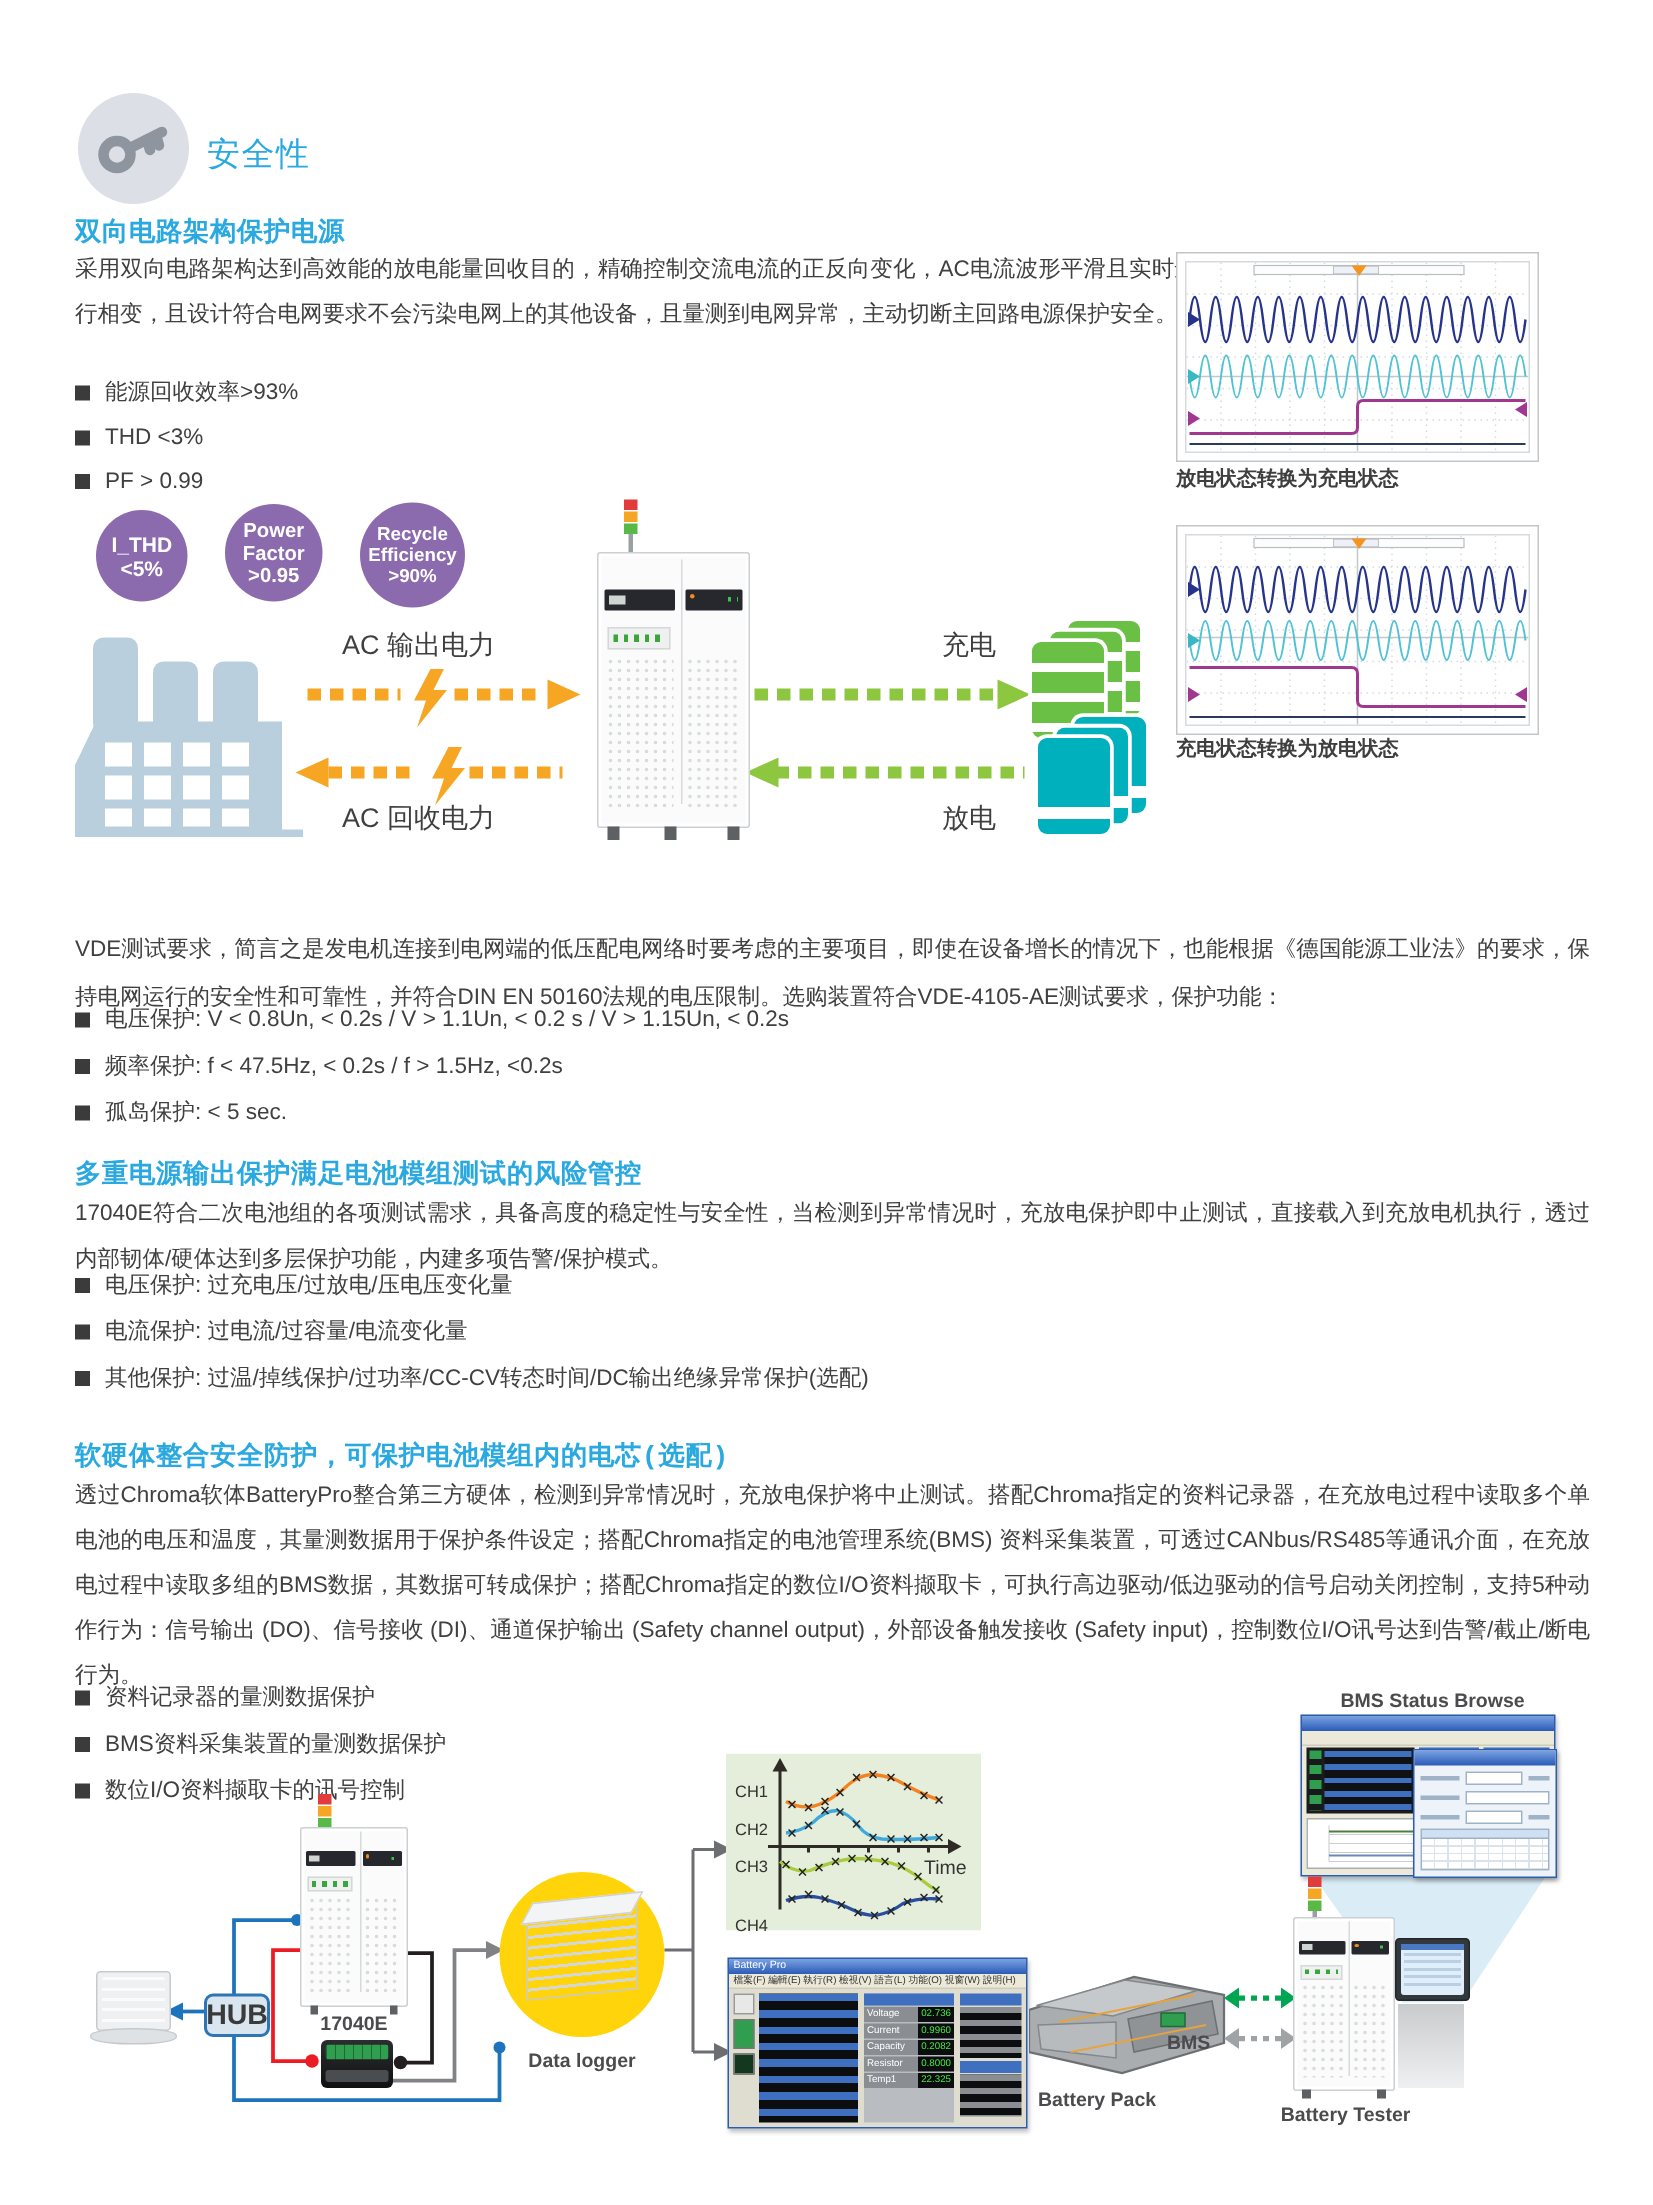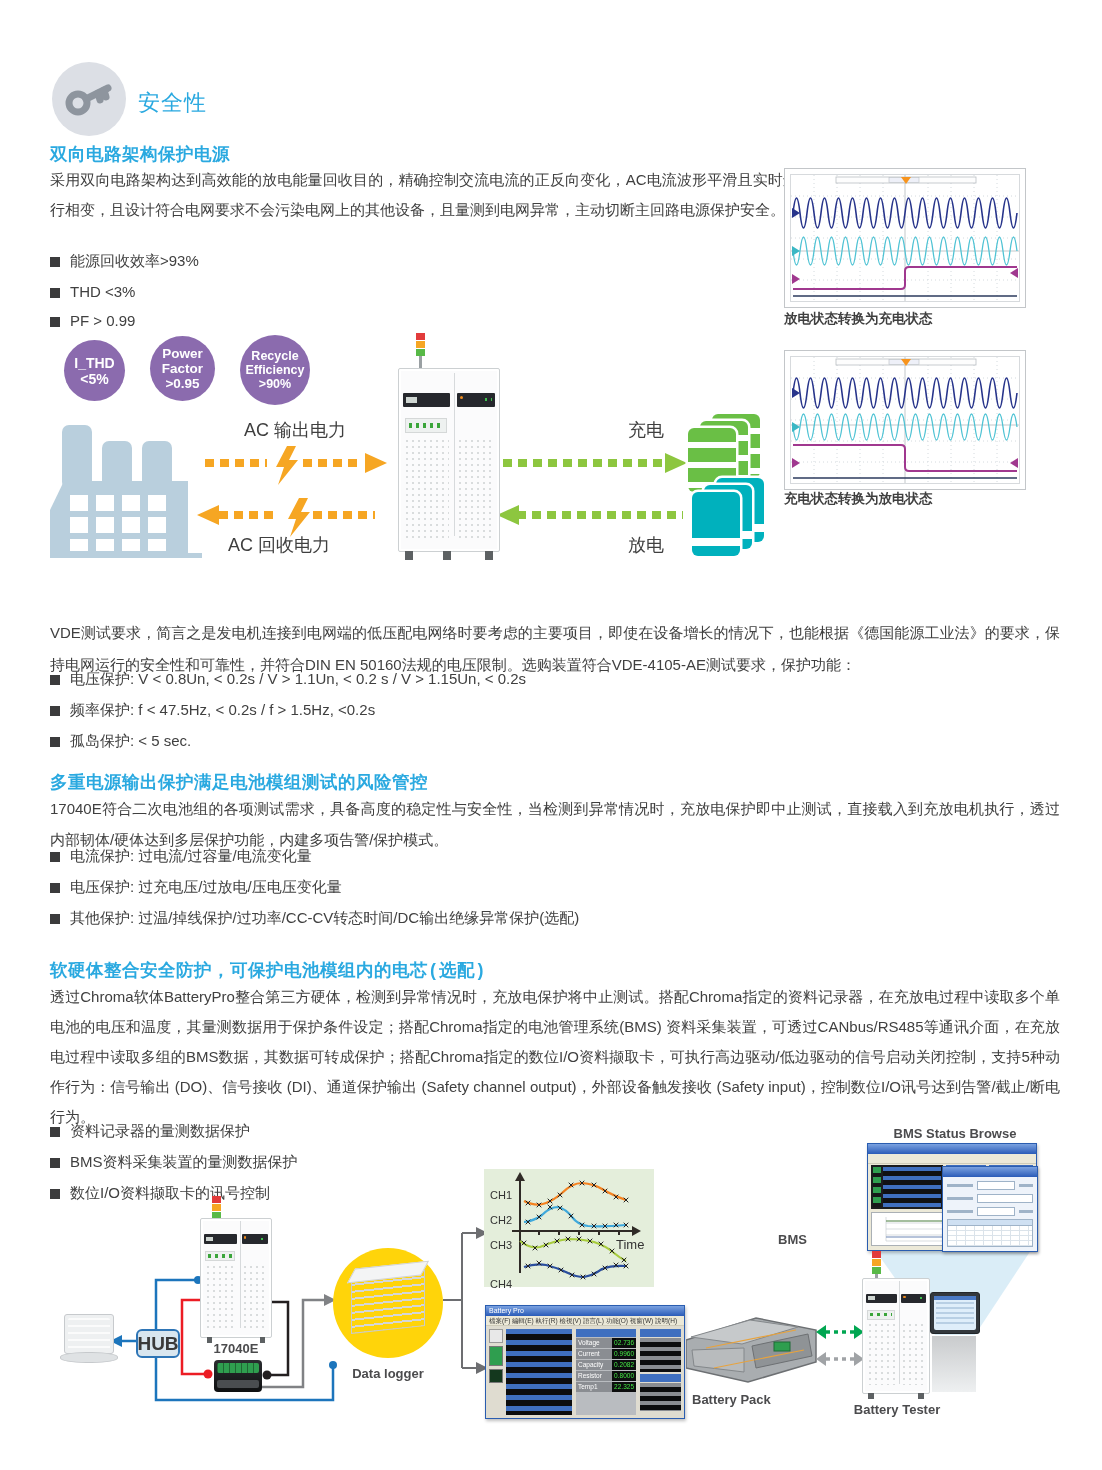--- a/index.html
+++ b/index.html
@@ -122,21 +122,21 @@
         <rect x="72" y="102" width="18" height="16"></rect>
           <rect x="98" y="102" width="18" height="16"></rect>
         <rect x="20" y="124" width="18" height="12"></rect>
           <rect x="46" y="124" width="18" height="12"></rect>
         <rect x="72" y="124" width="18" height="12"></rect>
           <rect x="98" y="124" width="18" height="12"></rect>
       </g>
     </svg>
   </div>
 
-  <div class="abs dlabel" style="left:244px;top:418px;">AC 输出电力</div>
+  <div class="abs dlabel" style="left:228px;top:418px;">AC 输出电力</div>
   <div class="abs dlabel" style="left:228px;top:533px;">AC 回收电力</div>
   <div class="abs dlabel" style="left:628px;top:418px;">充电</div>
   <div class="abs dlabel" style="left:628px;top:533px;">放电</div>
 
   <div class="abs" style="left:195px;top:440px;">
     <svg width="500" height="100" viewBox="0 0 500 100">
       <g stroke="#f6a623" stroke-width="8" stroke-dasharray="9 6">
         <line x1="10" y1="23" x2="72" y2="23"></line>
           <line x1="108" y1="23" x2="168" y2="23"></line>
         <line x1="24" y1="75" x2="84" y2="75"></line>
@@ -242,22 +242,22 @@
   <div class="abs body-text" style="left:50px;top:617px;width:1010px;line-height:32px;">VDE测试要求，简言之是发电机连接到电网端的低压配电网络时要考虑的主要项目，即使在设备增长的情况下，也能根据《德国能源工业法》的要求，保持电网运行的安全性和可靠性，并符合DIN EN 50160法规的电压限制。选购装置符合VDE-4105-AE测试要求，保护功能：</div>
   <ul class="abs blist" style="left:50px;top:670px;">
     <li>电压保护: V &lt; 0.8Un, &lt; 0.2s / V &gt; 1.1Un, &lt; 0.2 s / V &gt; 1.15Un, &lt; 0.2s</li>
     <li>频率保护: f &lt; 47.5Hz, &lt; 0.2s / f &gt; 1.5Hz, &lt;0.2s</li>
     <li>孤岛保护: &lt; 5 sec.</li>
   </ul>
 
   <div class="abs sec-h" style="left:50px;top:770px;">多重电源输出保护满足电池模组测试的风险管控</div>
   <div class="abs body-text" style="left:50px;top:793px;width:1010px;line-height:31px;">17040E符合二次电池组的各项测试需求，具备高度的稳定性与安全性，当检测到异常情况时，充放电保护即中止测试，直接载入到充放电机执行，透过内部韧体/硬体达到多层保护功能，内建多项告警/保护模式。</div>
   <ul class="abs blist" style="left:50px;top:847px;">
+    <li>电压保护: 过充电压/过放电/压电压变化量</li>
     <li>电流保护: 过电流/过容量/电流变化量</li>
-    <li>电压保护: 过充电压/过放电/压电压变化量</li>
     <li>其他保护: 过温/掉线保护/过功率/CC-CV转态时间/DC输出绝缘异常保护(选配)</li>
   </ul>
 
   <div class="abs sec-h" style="left:50px;top:958px;">软硬体整合安全防护，可保护电池模组内的电芯(选配)</div>
   <div class="abs body-text" style="left:50px;top:982px;width:1010px;line-height:30px;">透过Chroma软体BatteryPro整合第三方硬体，检测到异常情况时，充放电保护将中止测试。搭配Chroma指定的资料记录器，在充放电过程中读取多个单电池的电压和温度，其量测数据用于保护条件设定；搭配Chroma指定的电池管理系统(BMS) 资料采集装置，可透过CANbus/RS485等通讯介面，在充放电过程中读取多组的BMS数据，其数据可转成保护；搭配Chroma指定的数位I/O资料撷取卡，可执行高边驱动/低边驱动的信号启动关闭控制，支持5种动作行为：信号输出 (DO)、信号接收 (DI)、通道保护输出 (Safety channel output)，外部设备触发接收 (Safety input)，控制数位I/O讯号达到告警/截止/断电行为。</div>
   <ul class="abs blist" style="left:50px;top:1122px;">
     <li>资料记录器的量测数据保护</li>
     <li>BMS资料采集装置的量测数据保护</li>
     <li>数位I/O资料撷取卡的讯号控制</li>
   </ul>
@@ -519,21 +519,21 @@
     <svg width="132" height="78" viewBox="0 0 132 78">
       <polygon points="0,30 70,8 130,20 130,52 62,72 0,58" fill="#a9adb0" stroke="#6d7073" stroke-width="1.5"></polygon>
       <polygon points="5,27 64,10 112,17 56,34" fill="#c6c9cb" stroke="#84888b" stroke-width="1"></polygon>
       <polygon points="6,40 58,38 58,62 8,56" fill="#b8bbbd" stroke="#84888b" stroke-width="1"></polygon>
       <polygon points="66,36 122,24 126,46 70,58" fill="#8f9396" stroke="#6d7073" stroke-width="1"></polygon>
       <rect x="88" y="32" width="16" height="9" fill="#2f9e4f" stroke="#1f6b36" stroke-width="1"></rect>
       <path d="M20 38 L110 20 M28 58 L118 40" stroke="#e8a33d" stroke-width="1.2" fill="none"></path>
     </svg>
   </div>
   <div class="abs slabel" style="left:692px;top:1392px;">Battery Pack</div>
-  <div class="abs slabel" style="left:778px;top:1232px;">BMS</div>
+  <div class="abs slabel" style="left:778px;top:1354px;">BMS</div>
 
   <div class="abs" style="left:816px;top:1322px;">
     <svg width="48" height="20" viewBox="0 0 48 20">
       <line x1="10" y1="10" x2="38" y2="10" stroke="#00a651" stroke-width="3.5" stroke-dasharray="4 4"></line>
       <polygon points="10,3 0,10 10,17" fill="#00a651"></polygon>
       <polygon points="38,3 48,10 38,17" fill="#00a651"></polygon>
     </svg>
   </div>
   <div class="abs" style="left:816px;top:1349px;">
     <svg width="48" height="20" viewBox="0 0 48 20">

